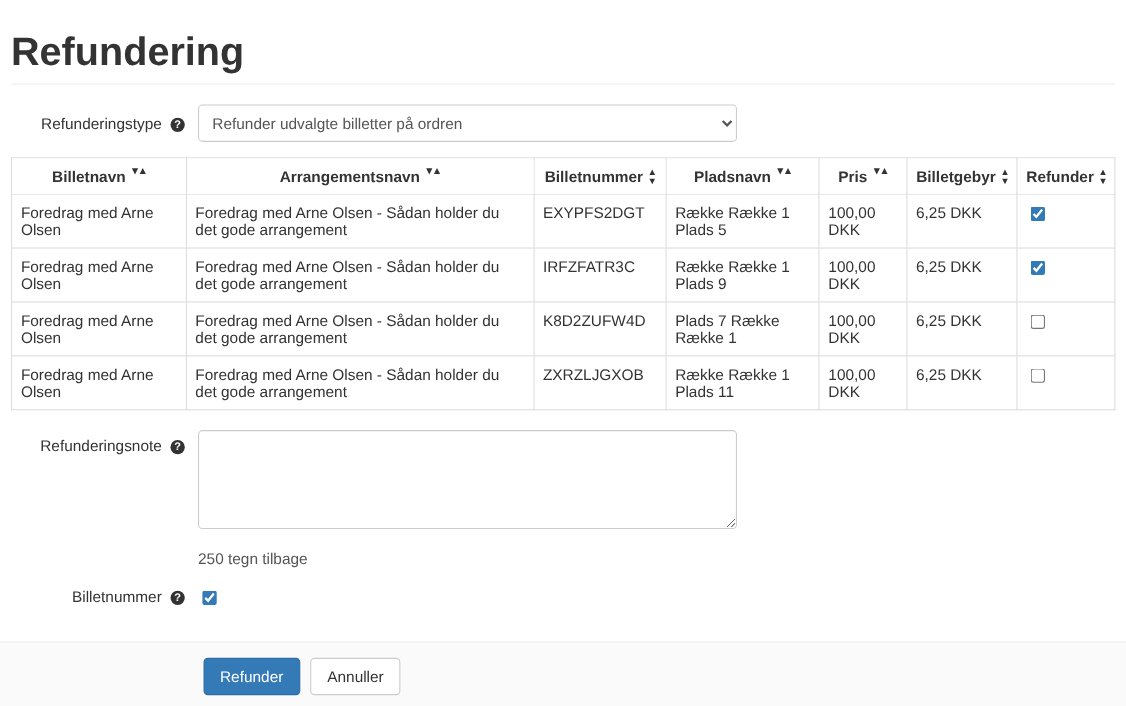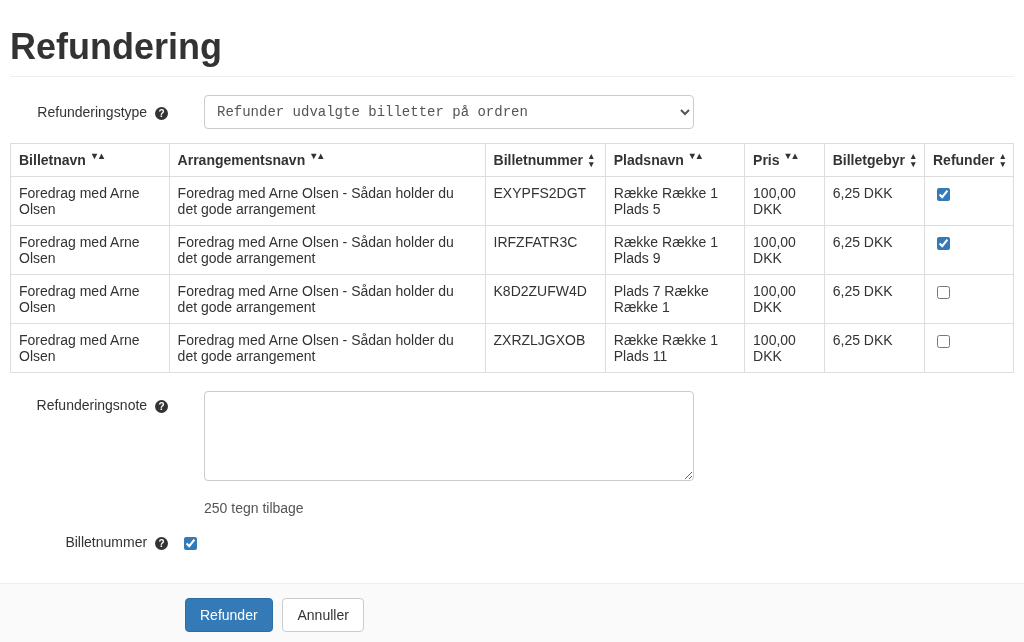--- a/index.html
+++ b/index.html
@@ -16,21 +16,20 @@
     font-weight: 700;
     margin: 16px 0 10px;
     padding-bottom: 8px;
     border-bottom: 1px solid #eee;
   }
   .form-row {
     display: flex;
     align-items: center;
     margin-top: 18px;
     margin-bottom: 14px;
-    gap: 24px;
   }
   .form-label {
     width: 170px;
     text-align: right;
     padding-right: 12px;
     font-size: 14px;
     color: #333;
   }
   .help-icon {
     display: inline-block;
@@ -47,21 +46,20 @@
   }
   select.form-select {
     width: 490px;
     height: 34px;
     font-size: 14px;
     padding: 4px 8px;
     border: 1px solid #ccc;
     border-radius: 4px;
     background: #fff;
     color: #555;
-    font-family: Liberation Mono, monospace;
   }
   table.refund-table {
     width: 100%;
     border-collapse: collapse;
     margin-bottom: 14px;
     border: 1px solid #ddd;
   }
   table.refund-table th,
   table.refund-table td {
     border: 1px solid #ddd;
@@ -72,21 +70,21 @@
   }
   table.refund-table th {
     font-weight: 700;
     color: #333;
     background: #fff;
     position: relative;
   }
   .th-inner {
     display: flex;
     align-items: flex-start;
-    justify-content: flex-start;
+    justify-content: center;
     gap: 6px;
   }
   .sort-arrows {
     display: inline-flex;
     flex-direction: column;
     line-height: 8px;
     font-size: 9px;
     color: #333;
     flex-shrink: 0;
   }

